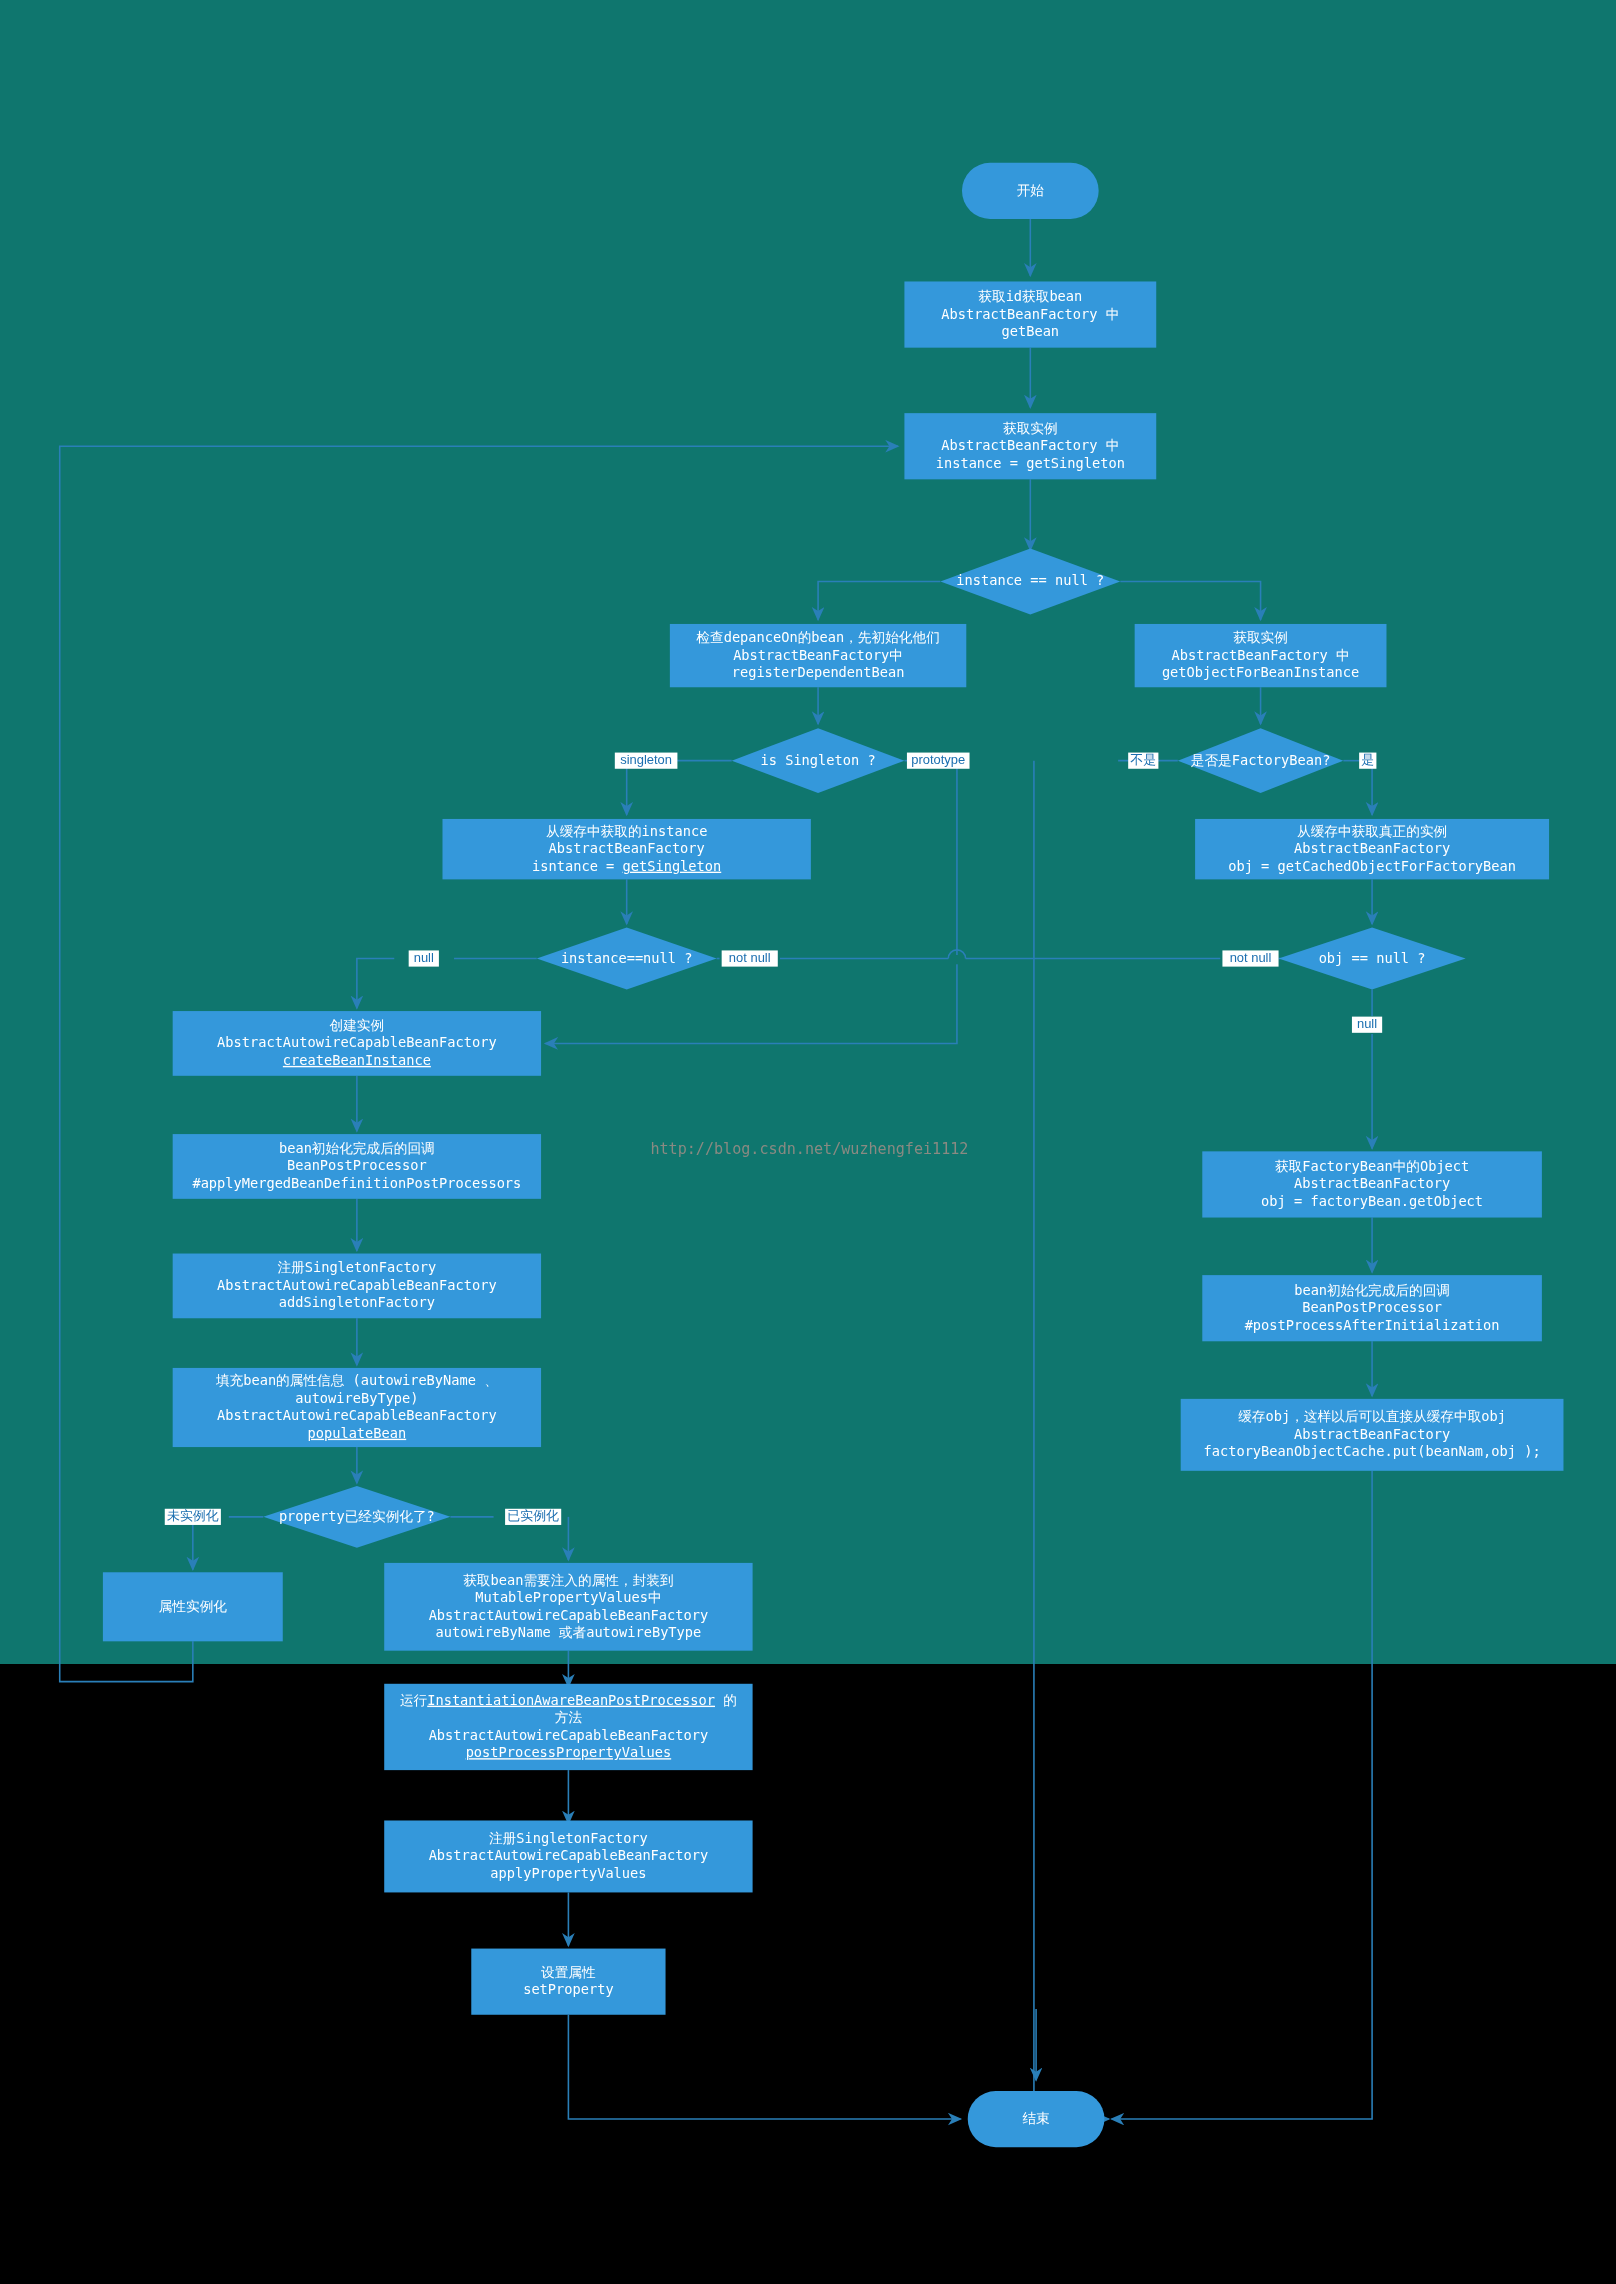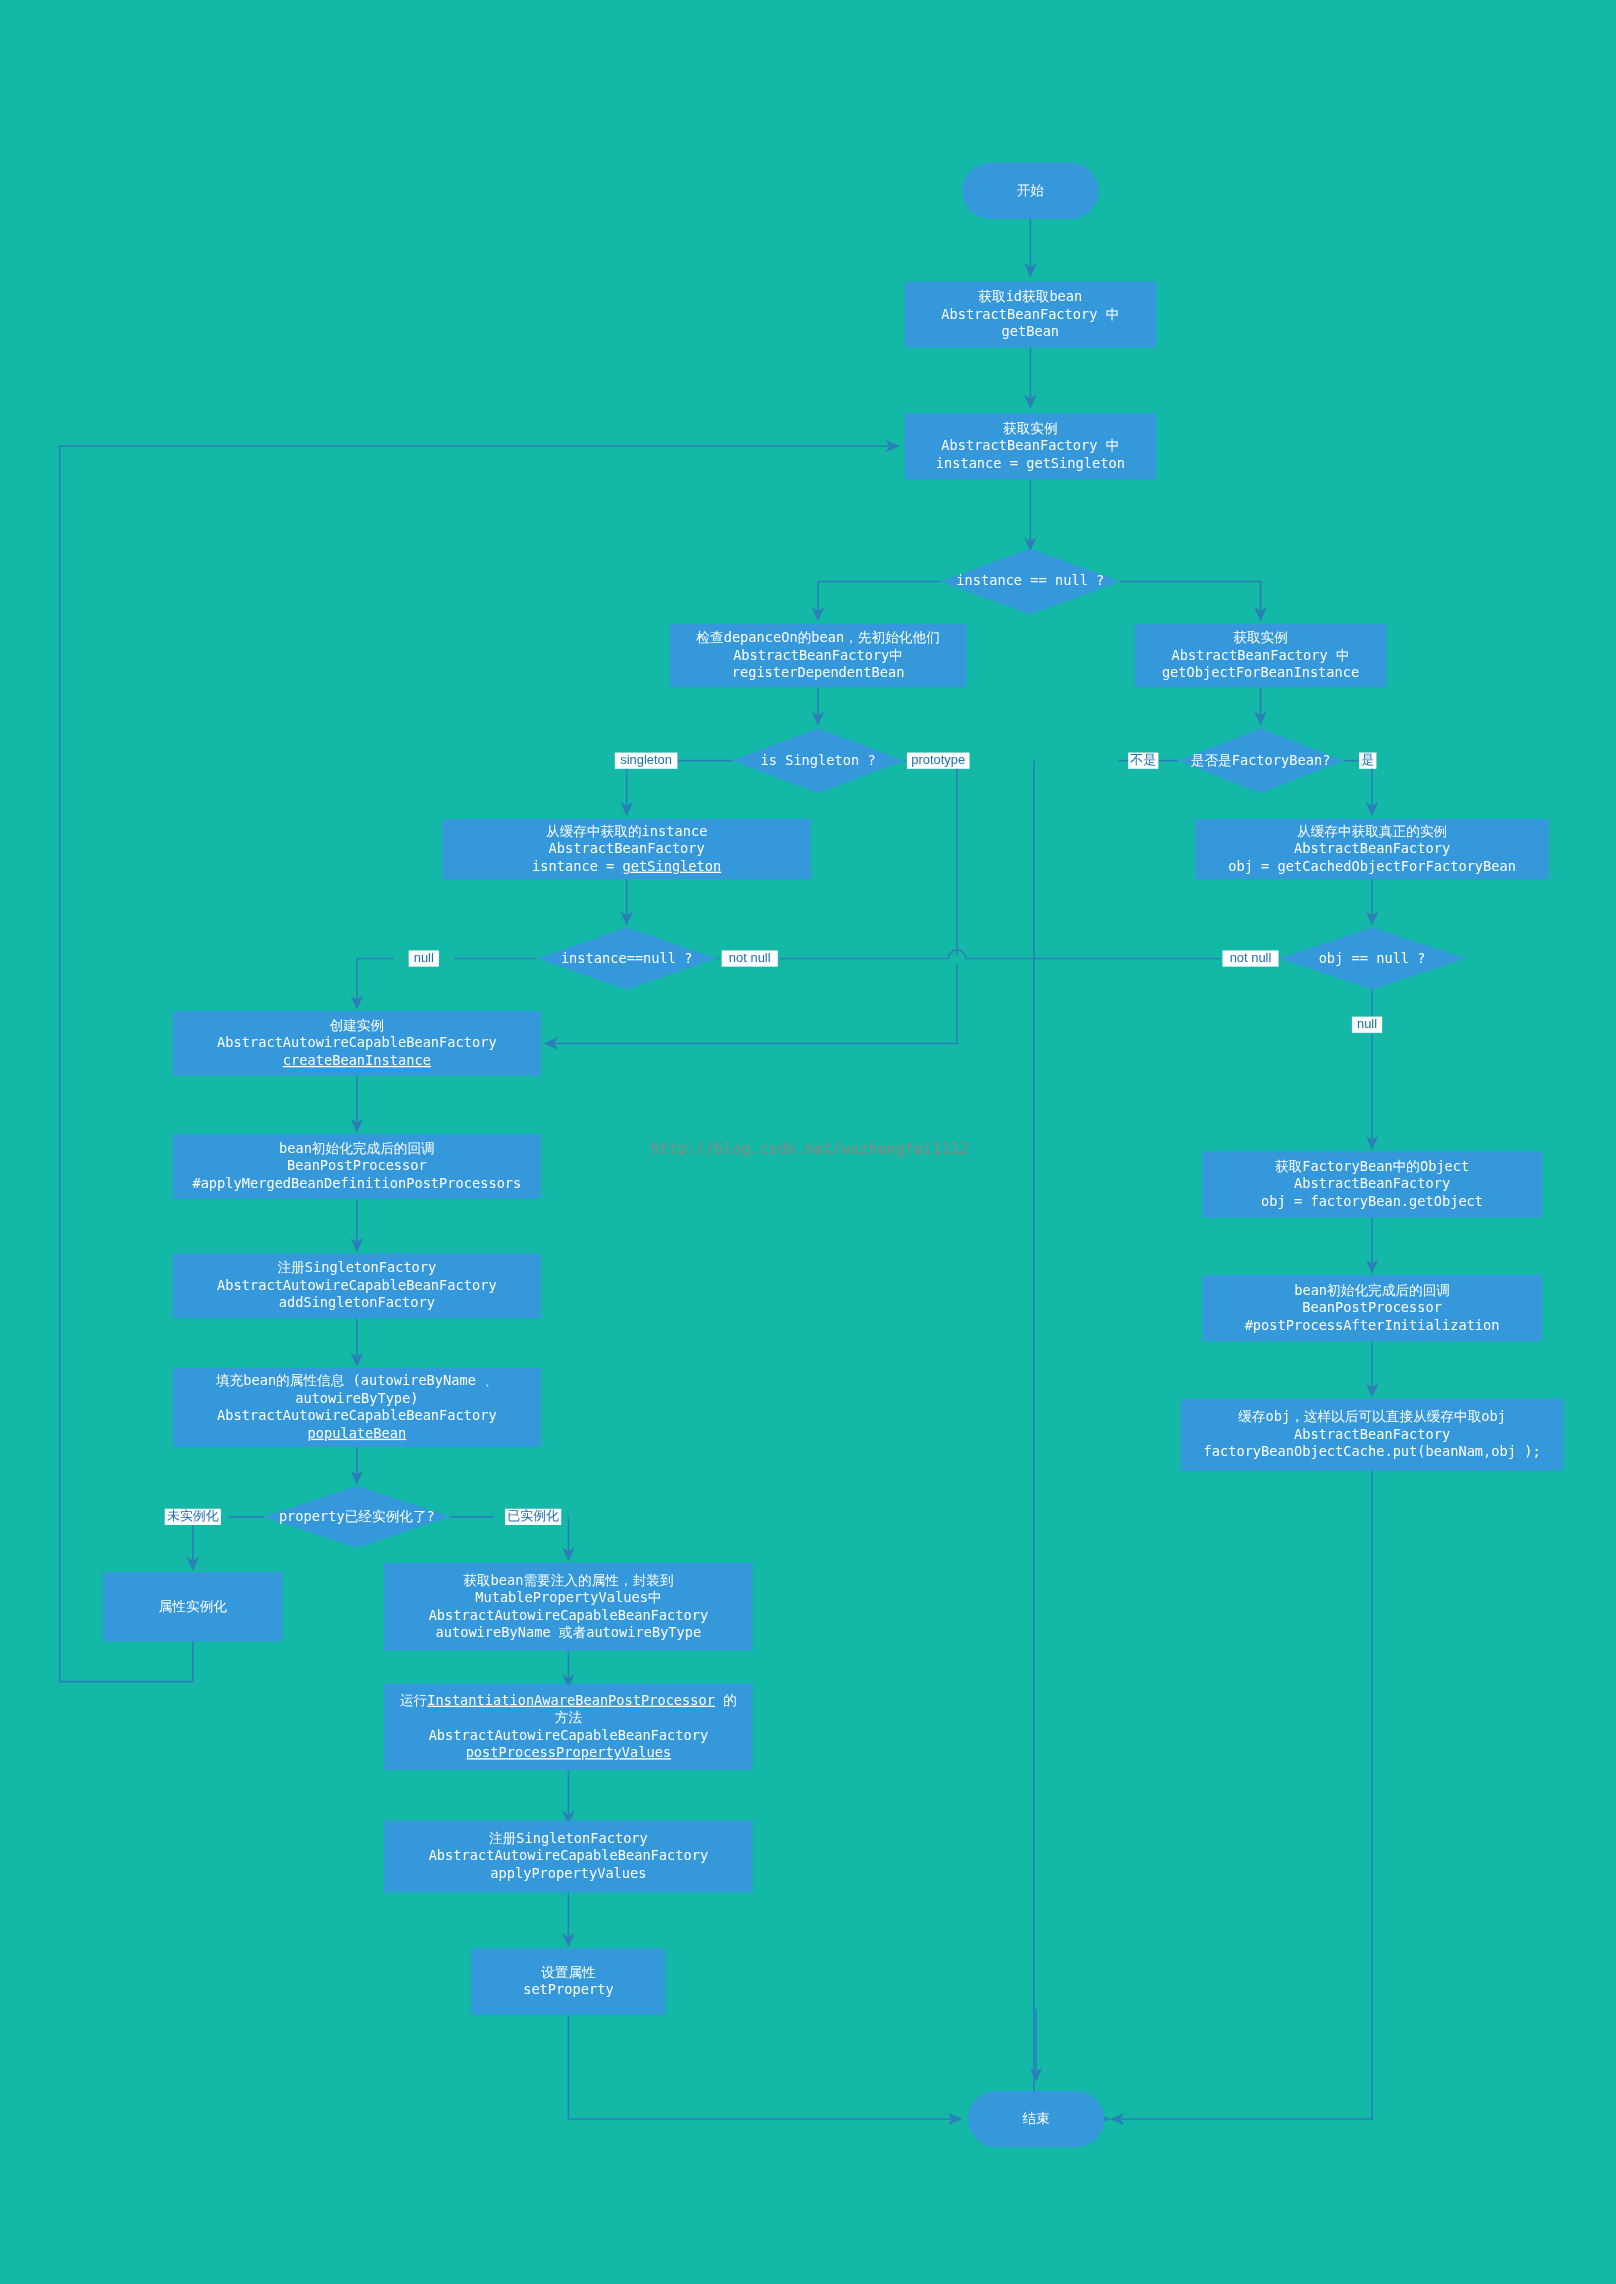--- a/index.html
+++ b/index.html
@@ -1,17 +1,17 @@
 <!DOCTYPE html>
 <html style="font-size:11.5px"><head>
 <meta charset="utf-8">
 <style>
   html,body{margin:0;padding:0;background:#000;}
   body{width:1616px;height:2284px;overflow:hidden;font-family:"DejaVu Sans Mono",monospace;}
-  #stage{position:relative;width:1616px;height:2284px;background:#14b8a6;}
+  #stage{position:relative;width:1616px;height:1664px;background:#0f766e;}
   svg#flow{position:absolute;left:0;top:0;width:1616px;height:2284px;}
   .nodeText{fill:#ffffff;font-family:"DejaVu Sans Mono","Liberation Mono",monospace;text-anchor:middle;dominant-baseline:middle;}
   .edgeLabel{fill:#1c6fb0;font-family:"Liberation Sans",sans-serif;text-anchor:middle;dominant-baseline:middle;}
   .edgeLabelBg{fill:#ffffff;}
   .shape{fill:#3498db;stroke:none;}
   .link{fill:none;stroke:#2a7fb8;stroke-width:2.2;}
   .watermark{fill:#8a8a82;font-family:"DejaVu Sans Mono","Liberation Mono",monospace;text-anchor:middle;dominant-baseline:middle;}
 </style>
 </head>
 <body>

